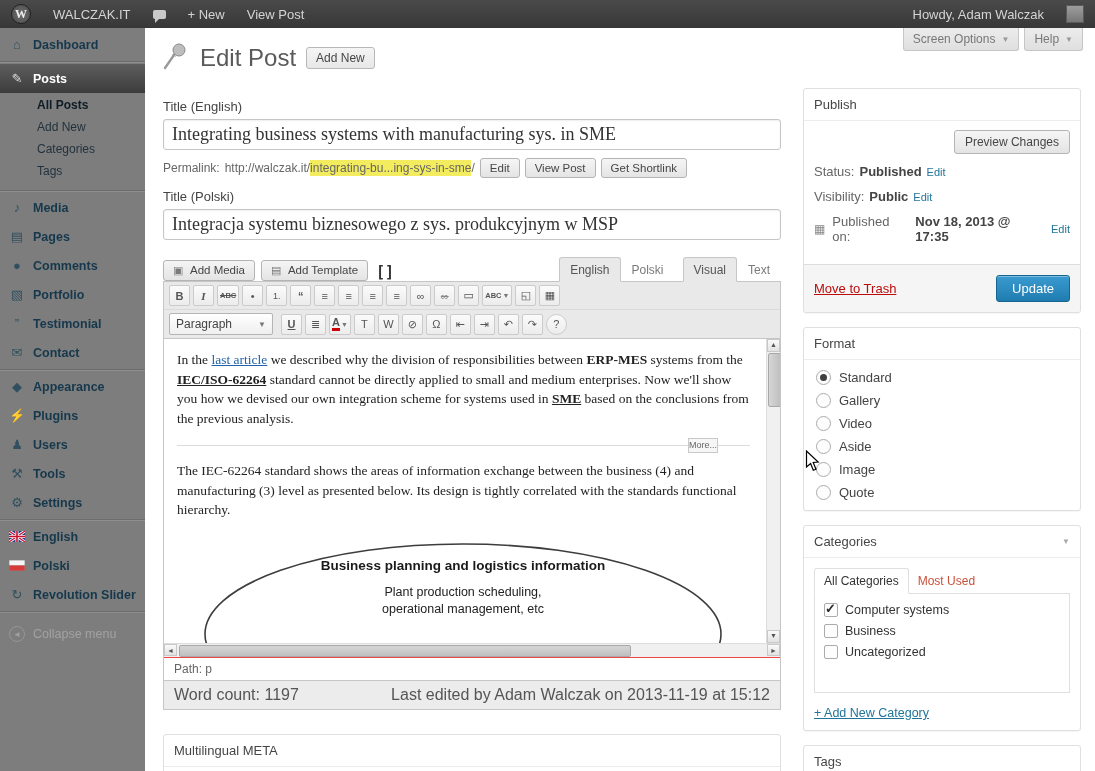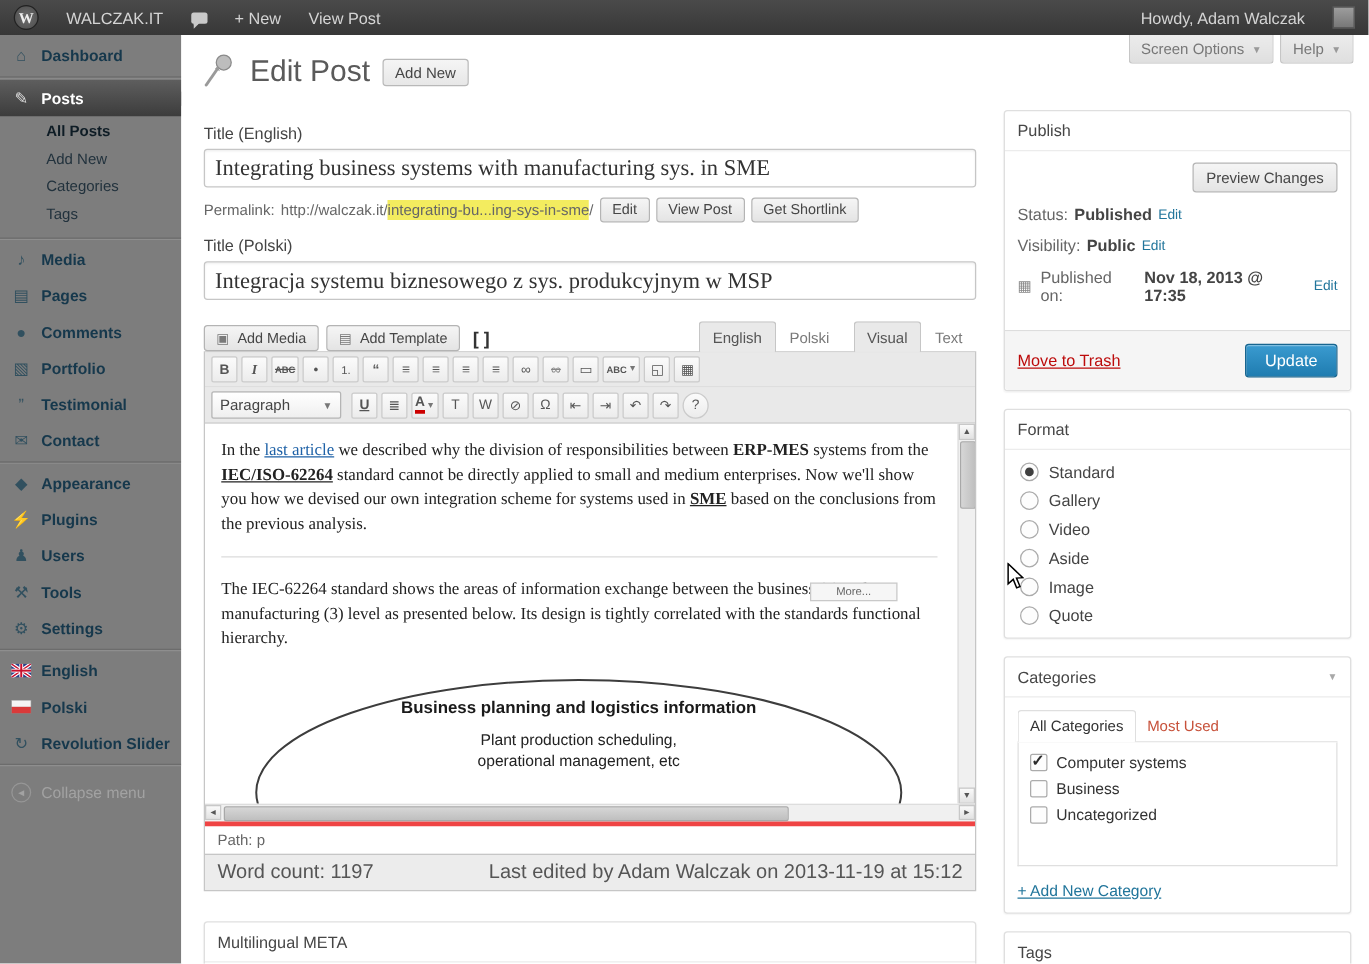--- a/index.html
+++ b/index.html
@@ -90,37 +90,37 @@
 
   .ed-content{position:relative;height:304px;background:#fff;overflow:hidden;
     font-family:"Liberation Serif",serif;font-size:13.5px;line-height:1.45;color:#222;}
   .ed-text{padding:11px 30px 0 13px;}
   .ed-text p{margin:0 0 14px;}
   .ed-link{color:#1f62a7;text-decoration:underline;cursor:pointer;}
   .bold{font-weight:bold;}
   .boldu{font-weight:bold;text-decoration:underline;}
   .more-div{position:relative;margin:17px 0 15px;border-top:1px solid #dcdcdc;}
   .more-tag{position:absolute;right:32px;top:-8px;font-size:9px;color:#666;background:#f6f6f6;
-    border:1px solid #c9c9c9;padding:0 20px;font-family:"Liberation Sans",sans-serif;margin-top:28px;}
+    border:1px solid #c9c9c9;padding:0 0;font-family:"Liberation Sans",sans-serif;}
   .diagram{margin:14px auto 0;width:545px;}
   .diagram text{font-family:"Liberation Sans",sans-serif;}
 
   .vscroll{position:absolute;top:0;right:0;width:14px;height:100%;background:#f0f0f0;border-left:1px solid #ddd;box-sizing:border-box;}
   .sarrow{height:13px;display:flex;align-items:center;justify-content:center;font-size:7px;color:#555;
     background:linear-gradient(#fafafa,#e2e2e2);border:1px solid #c8c8c8;box-sizing:border-box;cursor:pointer;}
   .vthumb{position:absolute;top:14px;left:1px;width:11px;height:52px;
     background:linear-gradient(90deg,#d6d6d6,#bfbfbf);border:1px solid #a8a8a8;border-radius:2px;cursor:pointer;}
   .sarrow.dn{position:absolute;bottom:0;left:0;right:0;}
   .hscroll{position:relative;height:13px;background:#f0f0f0;border-top:1px solid #ddd;}
   .sarrow.lf{position:absolute;left:0;top:0;width:13px;height:12px;}
   .sarrow.rt{position:absolute;right:0;top:0;width:13px;height:12px;}
   .hthumb{position:absolute;left:15px;top:1px;width:450px;height:10px;
     background:linear-gradient(#d6d6d6,#bfbfbf);border:1px solid #a8a8a8;border-radius:2px;cursor:pointer;}
 
-  .path-bar{border-top:4px solid #ef4444;background:#fff;font-size:12px;color:#666;padding:4px 10px;}
+  .path-bar{border-top:1px solid #ef4444;background:#fff;font-size:12px;color:#666;padding:4px 10px;}
   .status-bar{display:flex;justify-content:space-between;background:#ececec;border-top:1px solid #c6c6c6;
     padding:5px 10px;font-size:16px;color:#555;}
 
   .postbox{border:1px solid #dfdfdf;border-radius:3px;background:#fff;margin-bottom:14px;
     box-shadow:0 1px 1px rgba(0,0,0,.04);}
   .postbox-h{padding:8px 10px;font-size:13px;color:#464646;border-bottom:1px solid #ececec;
     display:flex;justify-content:space-between;align-items:center;cursor:pointer;}
   .postbox-h .arr{font-size:8px;color:#a8a8a8;}
   .metabox{margin-top:24px;}
   .metabox-b{padding:12px 10px 4px;}

